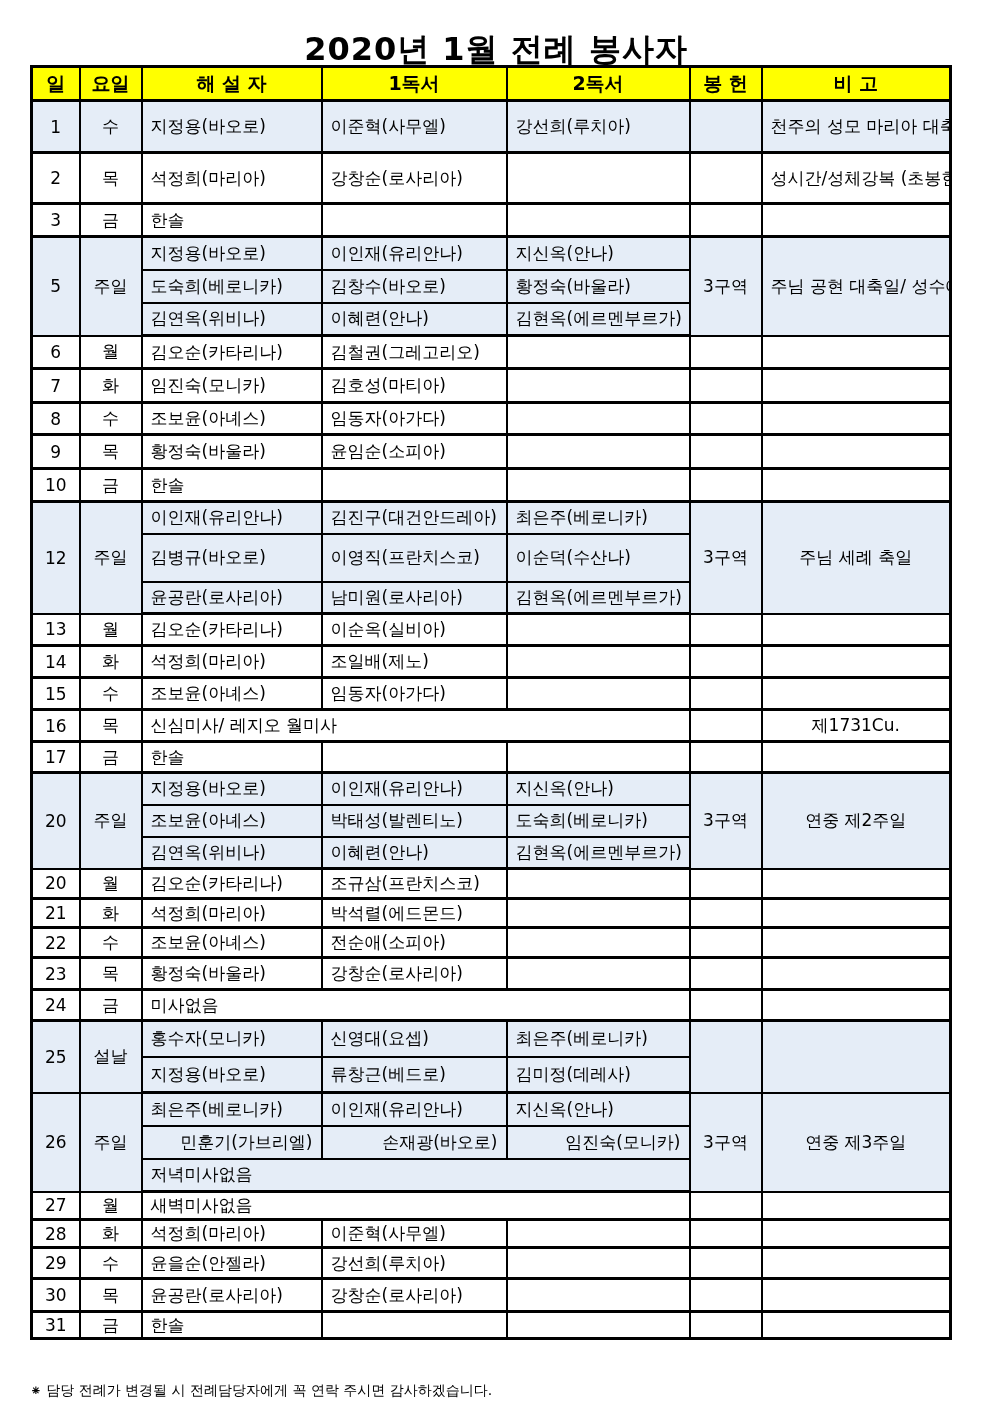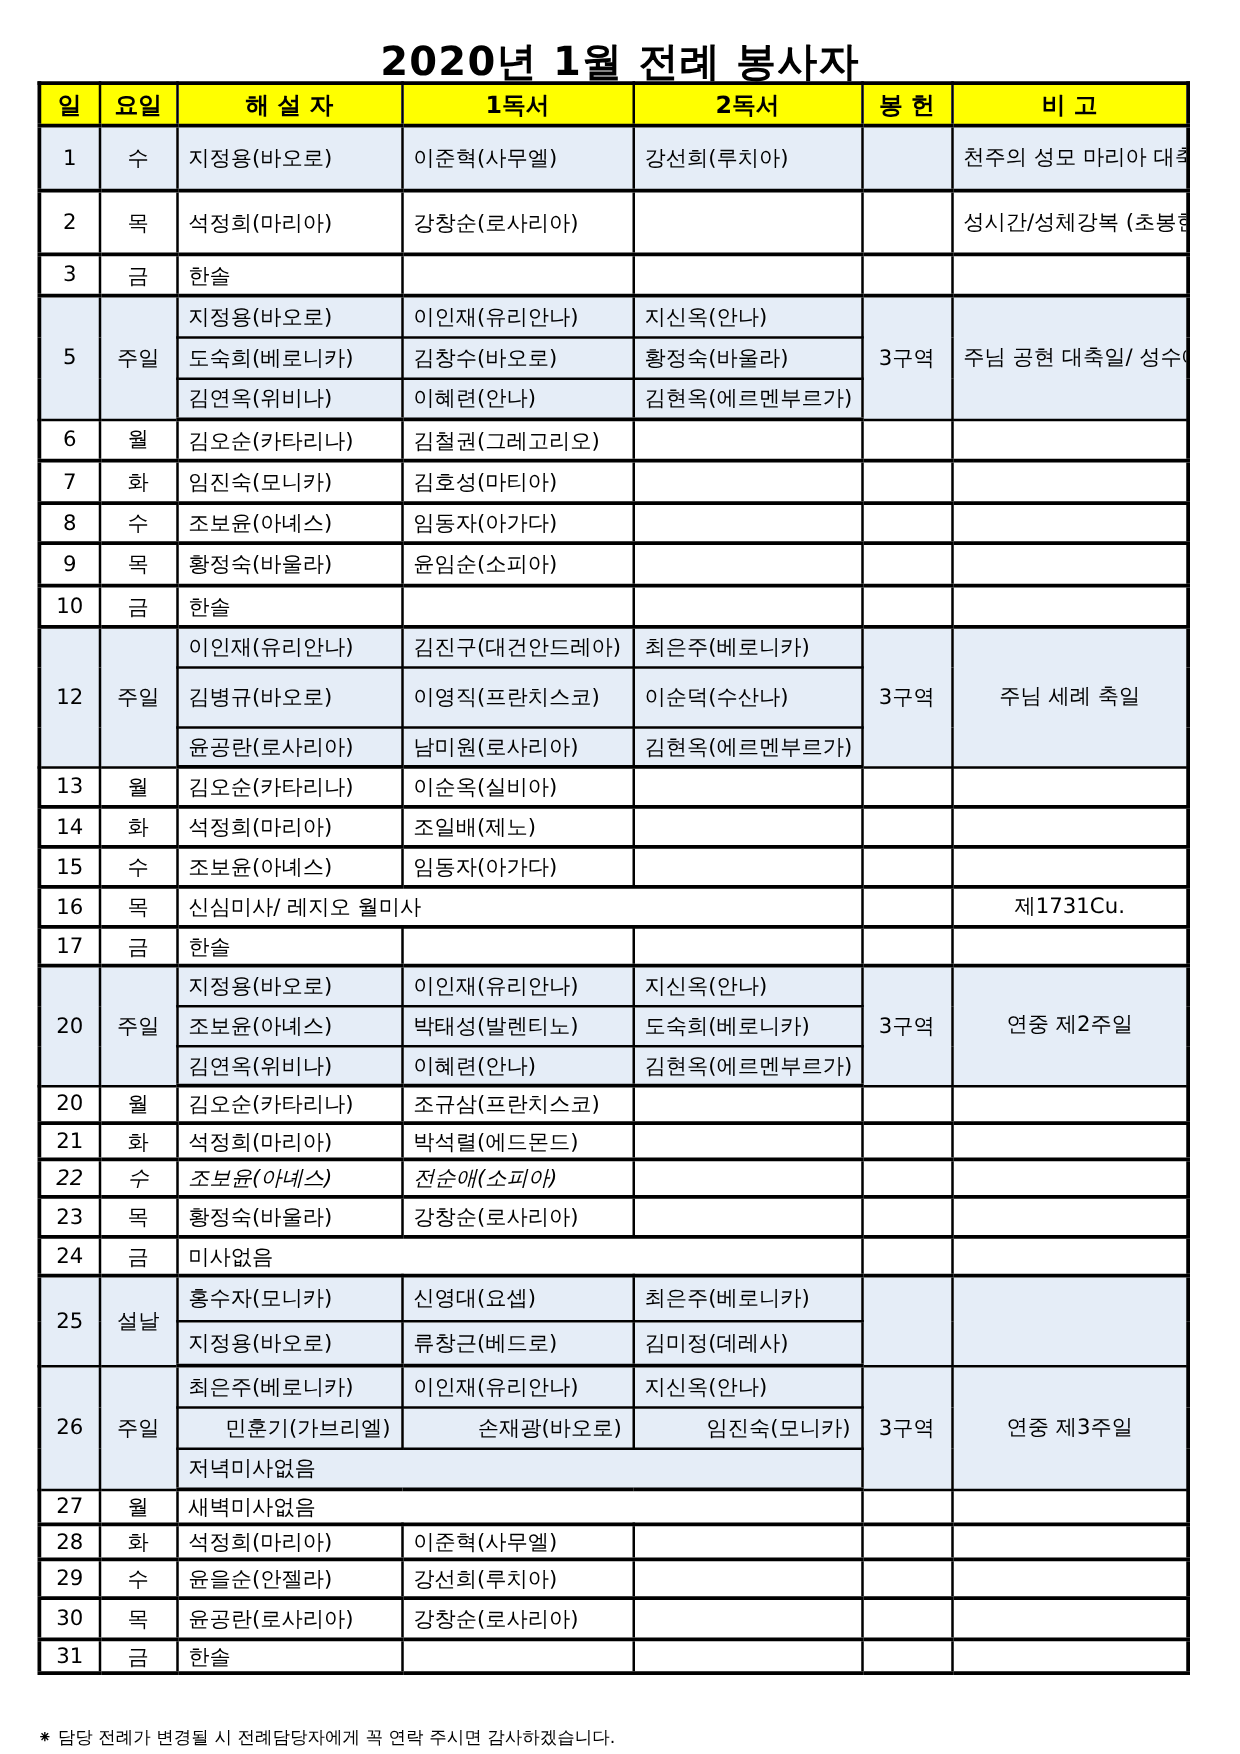--- a/index.html
+++ b/index.html
@@ -241,21 +241,21 @@
       </tr>
       <tr class="grp-end" style="height: 29px;">
         <td class="c day" rowspan="1">21</td>
         <td class="c" rowspan="1">화</td>
         <td>석정희(마리아)</td>
         <td>박석렬(에드몬드)</td>
         <td></td>
         <td class="c" rowspan="1"></td>
         <td class="note" rowspan="1"></td>
       </tr>
-      <tr class="grp-end" style="height: 30px; font-style: italic;">
+      <tr class="grp-end" style="height: 30px;">
         <td class="c day" rowspan="1">22</td>
         <td class="c" rowspan="1">수</td>
         <td>조보윤(아녜스)</td>
         <td>전순애(소피아)</td>
         <td></td>
         <td class="c" rowspan="1"></td>
         <td class="note" rowspan="1"></td>
       </tr>
       <tr class="grp-end" style="height: 32px;">
         <td class="c day" rowspan="1">23</td>

